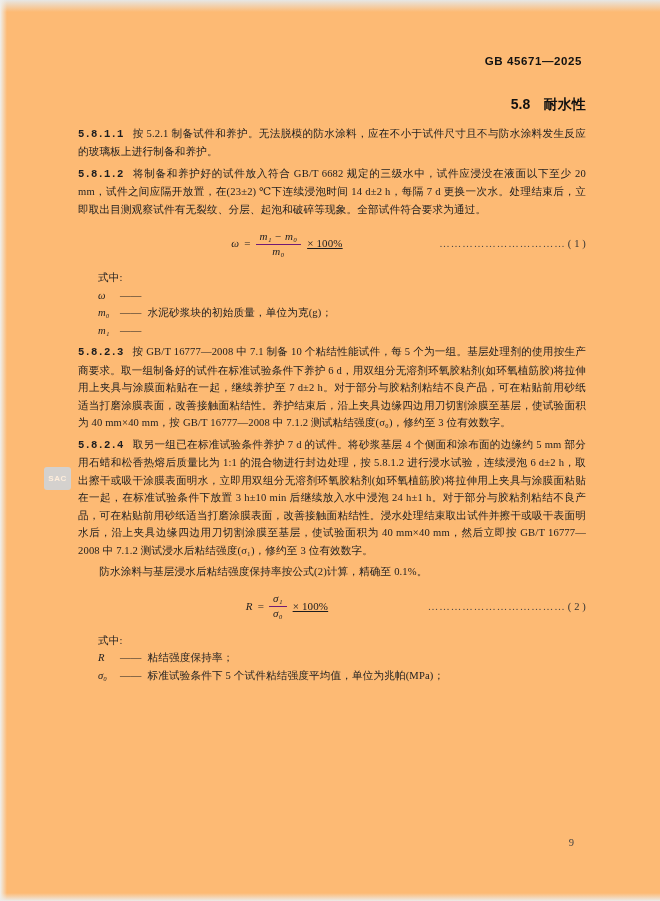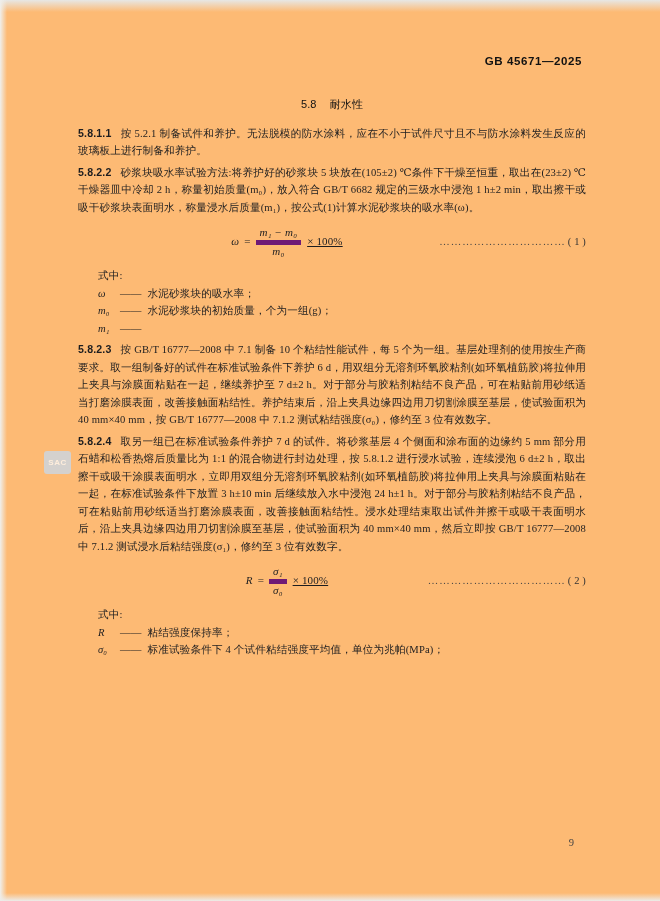--- a/index.html
+++ b/index.html
@@ -14,106 +14,106 @@
         background:linear-gradient(90deg,#efefec,rgba(253,253,251,0));pointer-events:none;}
 
   .header-right{position:absolute;top:55px;right:78px;
         font-family:"Liberation Sans","DejaVu Sans",sans-serif;
         font-weight:bold;font-size:11.5px;letter-spacing:.6px;color:#111;}
 
   .doc{position:absolute;left:78px;right:74px;top:96px;
         font-size:10.6px;line-height:17.5px;letter-spacing:.15px;text-align:justify;}
 
   .h1,.h2{font-family:"Liberation Sans","DejaVu Sans",sans-serif;
-        font-weight:normal;font-size:11px;color:#111;text-align:center;}
+        font-weight:bold;font-size:14px;color:#111;text-align:right;}
   .h2{margin-top:15px;}
   .h1 .clause-number,.h2 .clause-number{margin-right:13px;}
 
   .para{margin-top:4px;}
   .para.first-of-section{margin-top:11px;}
-  .para .clause-number{font-family:Liberation Sans, sans-serif;
+  .para .clause-number{font-family:Liberation Mono, monospace;
         font-weight:bold;margin-right:9px;}
   .para.indent{ text-indent:2em; }
 
   .formula-row{position:relative;margin:7px 0 6px 0;height:38px;}
   .formula{position:absolute;left:0;right:90px;top:0;height:38px;
         display:flex;align-items:center;justify-content:center;
         font-style:italic;font-size:11px;}
   .formula .eq{margin:0 5px;font-style:normal;}
   .frac{display:inline-block;text-align:center;vertical-align:middle;line-height:1.25;}
-  .frac .num{display:block;padding:0 4px;border-bottom:5px solid #701a75;}
+  .frac .num{display:block;padding:0 4px;border-bottom:1px solid #701a75;}
   .frac .den{display:block;padding:0 4px;}
   .formula .mult{margin-left:6px;font-style:normal;text-decoration:underline;}
   .formula-ref{position:absolute;right:0;top:50%;transform:translateY(-50%);
         font-style:normal;font-size:10.5px;color:#333;white-space:nowrap;}
   .formula-ref .dots{letter-spacing:1px;color:#444;}
   .formula-ref .ref-label{margin-left:2px;}
 
   .where{margin-top:3px;}
   .where-intro{padding-left:20px;}
   .where-item{display:flex;padding-left:20px;align-items:baseline;}
   .where-symbol{display:inline-block;min-width:22px;font-style:italic;}
   .where-dash{margin-right:6px;white-space:nowrap;}
   .where-desc{flex:1;text-align:left;}
 
   .page-number{position:absolute;top:837px;right:86px;font-size:10.5px;color:#444;}
 
-  .watermark{position:absolute;left:44px;top:451px;width:27px;height:23px;
+  .watermark{position:absolute;left:44px;top:467px;width:27px;height:23px;
         background:#c7d9ec;border-radius:3px;opacity:.75;
         display:flex;align-items:center;justify-content:center;
         font-family:"Liberation Sans","DejaVu Sans",sans-serif;
         font-weight:bold;font-size:8px;color:#ffffff;letter-spacing:.5px;}
 </style>
 </head>
 <body>
 
 <div class="page">
   <div class="edge-top"></div>
   <div class="edge-left"></div>
   <div class="edge-bottom"></div>
 
   <div class="header-right">GB 45671—2025</div>
 
   <div class="watermark">SAC</div>
 
   <div class="doc">
       <div class="h1"><span class="clause-number">5.8</span><span class="clause-title">耐水性</span></div>
       <div class="para first-of-section"><span class="clause-number">5.8.1.1</span><span class="para-text">按 5.2.1 制备试件和养护。无法脱模的防水涂料，应在不小于试件尺寸且不与防水涂料发生反应的玻璃板上进行制备和养护。</span></div>
-      <div class="para"><span class="clause-number">5.8.2.2</span><span class="para-text">砂浆块吸水率试验方法:将养护好的砂浆块 5 块放在(105±2) ℃条件下干燥至恒重，取出在(23±2) ℃干燥器皿中冷却 2 h，称量初始质量(m₀)，放入符合 GB/T 6682 规定的三级水中浸泡 1 h±2 min，取出擦干或吸干砂浆块表面明水，称量浸水后质量(m₁)，按公式(1)计算水泥砂浆块的吸水率(ω)。</span></div>
+      <div class="para"><span class="clause-number">5.8.1.2</span><span class="para-text">将制备和养护好的试件放入符合 GB/T 6682 规定的三级水中，试件应浸没在液面以下至少 20 mm，试件之间应隔开放置，在(23±2) ℃下连续浸泡时间 14 d±2 h，每隔 7 d 更换一次水。处理结束后，立即取出目测观察试件有无裂纹、分层、起泡和破碎等现象。全部试件符合要求为通过。</span></div>
       <div class="formula-row">
         <span class="formula">
           <span class="var">ω</span>
           <span class="eq">=</span>
           <span class="frac">
             <span class="num">m₁ − m₀</span>
             <span class="den">m₀</span>
           </span>
           <span class="mult">× 100%</span>
         </span>
         <span class="formula-ref"><span class="dots">……………………………</span><span class="ref-label">( 1 )</span></span>
       </div>
       <div class="where">
         <div class="where-intro">式中:</div>
         <div class="where-item">
           <span class="where-symbol">ω</span>
           <span class="where-dash">——</span>
-          <span class="where-desc">水泥砂浆块的吸水率；</span>
         </div>
         <div class="where-item">
           <span class="where-symbol">m₀</span>
           <span class="where-dash">——</span>
-          <span class="where-desc">水泥砂浆块的初始质量，个为一组(g)；</span>
+          <span class="where-desc">水泥砂浆块的初始质量，单位为克(g)；</span>
         </div>
         <div class="where-item">
           <span class="where-symbol">m₁</span>
           <span class="where-dash">——</span>
         </div>
       </div>
       <div class="para"><span class="clause-number">5.8.2.3</span><span class="para-text">按 GB/T 16777—2008 中 7.1 制备 10 个粘结性能试件，每 5 个为一组。基层处理剂的使用按生产商要求。取一组制备好的试件在标准试验条件下养护 6 d，用双组分无溶剂环氧胶粘剂(如环氧植筋胶)将拉伸用上夹具与涂膜面粘贴在一起，继续养护至 7 d±2 h。对于部分与胶粘剂粘结不良产品，可在粘贴前用砂纸适当打磨涂膜表面，改善接触面粘结性。养护结束后，沿上夹具边缘四边用刀切割涂膜至基层，使试验面积为 40 mm×40 mm，按 GB/T 16777—2008 中 7.1.2 测试粘结强度(σ₀)，修约至 3 位有效数字。</span></div>
       <div class="para"><span class="clause-number">5.8.2.4</span><span class="para-text">取另一组已在标准试验条件养护 7 d 的试件。将砂浆基层 4 个侧面和涂布面的边缘约 5 mm 部分用石蜡和松香热熔后质量比为 1:1 的混合物进行封边处理，按 5.8.1.2 进行浸水试验，连续浸泡 6 d±2 h，取出擦干或吸干涂膜表面明水，立即用双组分无溶剂环氧胶粘剂(如环氧植筋胶)将拉伸用上夹具与涂膜面粘贴在一起，在标准试验条件下放置 3 h±10 min 后继续放入水中浸泡 24 h±1 h。对于部分与胶粘剂粘结不良产品，可在粘贴前用砂纸适当打磨涂膜表面，改善接触面粘结性。浸水处理结束取出试件并擦干或吸干表面明水后，沿上夹具边缘四边用刀切割涂膜至基层，使试验面积为 40 mm×40 mm，然后立即按 GB/T 16777—2008 中 7.1.2 测试浸水后粘结强度(σ₁)，修约至 3 位有效数字。</span></div>
+      <div class="para indent"><span class="para-text">防水涂料与基层浸水后粘结强度保持率按公式(2)计算，精确至 0.1%。</span></div>
       <div class="formula-row">
         <span class="formula">
           <span class="var">R</span>
           <span class="eq">=</span>
           <span class="frac">
             <span class="num">σ₁</span>
             <span class="den">σ₀</span>
           </span>
           <span class="mult">× 100%</span>
         </span>
@@ -122,19 +122,19 @@
       <div class="where">
         <div class="where-intro">式中:</div>
         <div class="where-item">
           <span class="where-symbol">R</span>
           <span class="where-dash">——</span>
           <span class="where-desc">粘结强度保持率；</span>
         </div>
         <div class="where-item">
           <span class="where-symbol">σ₀</span>
           <span class="where-dash">——</span>
-          <span class="where-desc">标准试验条件下 4 个试件粘结强度平均值，单位为兆帕(MPa)；</span>
+          <span class="where-desc">标准试验条件下 5 个试件粘结强度平均值，单位为兆帕(MPa)；</span>
         </div>
       </div>
     </div>
 
   <div class="page-number">9</div>
 </div>
 
 </body></html>

